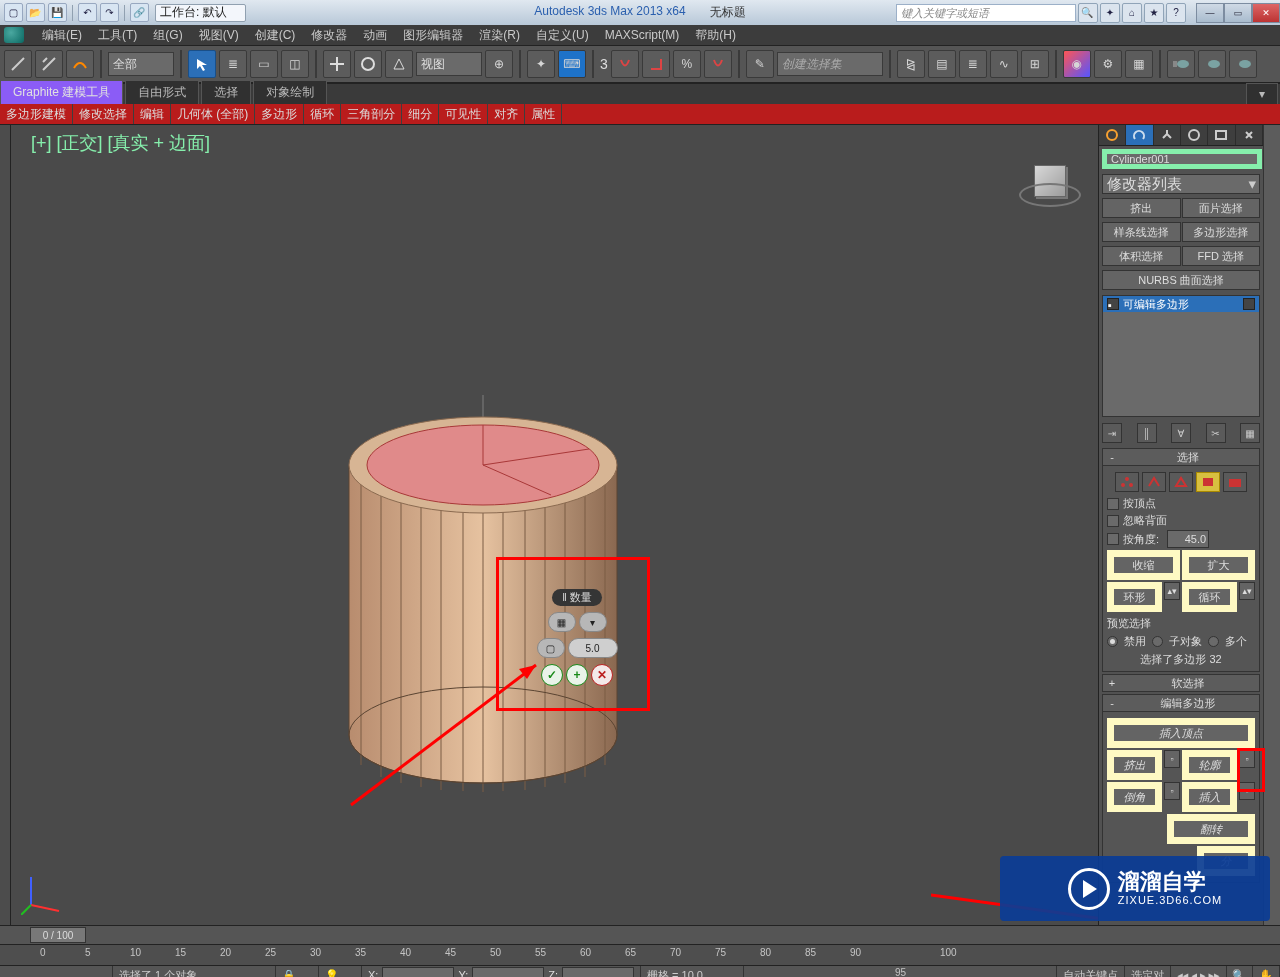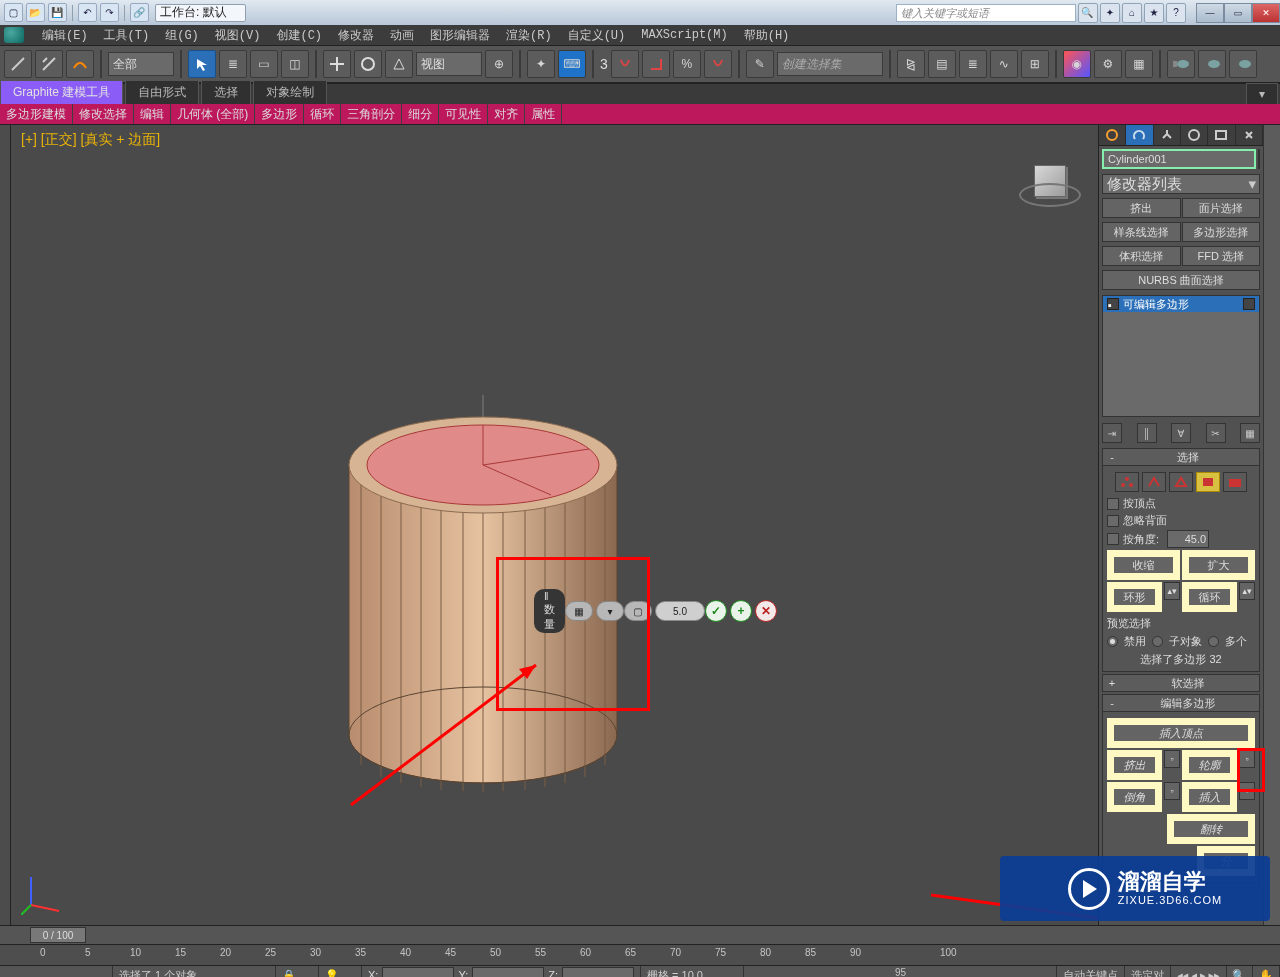--- a/index.html
+++ b/index.html
@@ -14,72 +14,72 @@
   .title-center .doc{color:#333;}
   .title-right{margin-left:auto;display:flex;align-items:center;gap:0;}
   .search{width:170px;height:16px;background:#fff;border:1px solid #9cb0c8;font-style:italic;color:#888;padding:0 4px;font-size:11px;line-height:16px;}
   .help-btn{width:18px;height:18px;margin-left:2px;background:#dbe4ee;border:1px solid #90a4b8;border-radius:2px;display:flex;align-items:center;justify-content:center;font-size:10px;color:#224;}
   .winbtns{display:flex;margin-left:10px;}
   .winbtn{width:26px;height:18px;background:linear-gradient(#cfd9e5,#a9bcce);border:1px solid #7c8ca0;display:flex;align-items:center;justify-content:center;color:#223;font-size:9px;}
   .winbtn.close{background:linear-gradient(#d66,#b33);color:#fff;}
   
   .menubar{height:20px;background:#3c3c3c;display:flex;align-items:center;padding-left:4px;gap:0;}
   .app-icon{width:20px;height:16px;margin-right:10px;background:radial-gradient(circle at 35% 35%,#4aa8a0,#0a6862);border-radius:3px;}
-  .menu-item{color:#cacaca;padding:0 8px;height:100%;display:flex;align-items:center;font-size:12px;font-family:Liberation Mono, monospace;}
+  .menu-item{color:#cacaca;padding:0 8px;height:100%;display:flex;align-items:center;font-size:12px;}
   
   .toolbar{height:36px;background:#555;border-top:1px solid #222;border-bottom:1px solid #222;display:flex;align-items:center;padding:0 4px;gap:3px;}
   .tbtn{width:26px;height:26px;background:#5c5c5c;border:1px solid #3a3a3a;border-radius:2px;display:flex;align-items:center;justify-content:center;color:#d6d6d6;font-size:12px;}
   .tbtn.active{background:#2b6fb8;border-color:#1a4f88;}
   .tbtn.checked{background:#1e72c8;}
   .tbtn svg{display:block;}
   .tcombo{height:22px;background:#6a6a6a;border:1px solid #3a3a3a;color:#dedede;font-size:12px;padding:0 14px 0 4px;display:flex;align-items:center;min-width:46px;}
   .tsep{width:2px;height:28px;background:#3a3a3a;margin:0 3px;}
   
   .ribbon-tabs{height:20px;background:#3a3a3a;border-top:1px solid #222;display:flex;align-items:flex-end;}
   .rtab{padding:3px 12px;font-size:12px;color:#b8b8b8;background:#303030;border:1px solid #555;border-bottom:none;margin-right:2px;}
   .rtab.active{background:#8b5cf6;color:#e0e0e0;}
-  .ribbon-panel{height:20px;background:#be185d;border-bottom:1px solid #222;display:flex;align-items:center;}
+  .ribbon-panel{height:20px;background:#b91c1c;border-bottom:1px solid #222;display:flex;align-items:center;}
   .rpitem{padding:0 6px;font-size:12px;border-right:1px solid #3e3e3e;height:100%;display:flex;align-items:center;color:#dcdcdc;}
   
   .central{display:flex;height:calc(100% - 25px - 20px - 36px - 20px - 20px - 18px - 20px - 18px);}
   .leftbar{width:10px;background:#4c4c4c;border-right:1px solid #222;}
   .viewport{flex:1;background:#4a4a4a;position:relative;overflow:hidden;}
-  .vlabel{position:absolute;top:6px;left:10px;font-size:14px;color:#eab308;}
+  .vlabel{position:absolute;top:6px;left:20px;font-size:18px;color:#86efac;}
   .cmdpanel{width:164px;background:#515151;border-left:1px solid #222;display:flex;flex-direction:column;}
   .scrollside{width:16px;background:#5c5c5c;border-left:1px solid #333;}
   
   .viewcube{position:absolute;top:24px;right:16px;width:64px;height:64px;display:flex;align-items:center;justify-content:center;}
   .viewcube .ring{width:58px;height:20px;border:2px solid #777;border-radius:50%;position:absolute;bottom:6px;}
   .viewcube .cube{width:30px;height:30px;background:linear-gradient(135deg,#d8d8d8,#9c9c9c);border:1px solid #666;transform:rotate(0deg);box-shadow:2px 2px 0 #777;}
   
   .tripod{position:absolute;left:10px;bottom:10px;width:44px;height:44px;}
   .tripod line{stroke-width:2;}
   
   .cyl-wrap{position:absolute;left:320px;top:270px;width:300px;height:420px;}
   
-  .caddy{position:absolute;left:523px;top:464px;width:86px;display:flex;flex-direction:row;align-items:center;}
+  .caddy{position:absolute;left:523px;top:464px;width:86px;display:flex;flex-direction:column;align-items:center;gap:6px;}
   .caddy .hdr{background:#353535;color:#ddd;border-radius:10px;padding:1px 10px;font-size:11px;}
   .caddy .row{display:flex;gap:3px;}
   .caddy .pill{background:#b7b7b7;border:1px solid #888;border-radius:10px;height:18px;min-width:18px;display:flex;align-items:center;justify-content:center;color:#222;font-size:10px;padding:0 4px;}
   .caddy .val{min-width:40px;background:#cfcfcf;}
   .caddy .circ{width:20px;height:20px;border-radius:50%;border:1.5px solid;display:flex;align-items:center;justify-content:center;font-size:12px;font-weight:bold;}
   .caddy .ok{border-color:#1a8a1a;color:#1a8a1a;background:#e9f3e9;}
   .caddy .plus{border-color:#1a8a1a;color:#1a8a1a;background:#e9f3e9;}
   .caddy .no{border-color:#b22;color:#b22;background:#f3e9e9;}
   
   .redbox{position:absolute;border:3px solid #f00;}
   .redarrow line{stroke:#f00;stroke-width:3;}
   .redarrow polygon{fill:#f00;}
   
   .cp-tabrow{height:20px;background:#3e3e3e;display:flex;border-bottom:1px solid #222;}
   .cptab{flex:1;display:flex;align-items:center;justify-content:center;border-right:1px solid #2c2c2c;}
   .cptab.active{background:#2b6fb8;}
   .cptab svg{display:block;}
   .cp-name{height:20px;display:flex;margin:3px;}
-  .cp-name input{flex:1;background:#6a6a6a;border:2px solid #86efac;color:#ddd;font-size:11px;padding:0 4px;}
+  .cp-name input{flex:1;background:#6a6a6a;border:5px solid #86efac;color:#ddd;font-size:11px;padding:0 4px;}
   .cp-name .color{width:18px;background:#e8c070;border:1px solid #333;margin-left:2px;}
   .cp-combo{margin:2px 3px;height:18px;background:#6a6a6a;border:1px solid #333;color:#ddd;font-size:15px;padding:0 4px;display:flex;align-items:center;position:relative;}
   .cp-combo::after{content:"▾";position:absolute;right:3px;color:#ccc;}
   .cp-btnrow{display:flex;margin:2px 3px;gap:1px;}
   .cp-btn{flex:1;height:18px;background:#646464;border:1px solid #333;display:flex;align-items:center;justify-content:center;font-size:11px;color:#ddd;}
   .cp-stack{margin:3px;height:120px;background:#6a6a6a;border:1px solid #333;}
   .cp-stack .hitem{height:16px;background:#2b6fb8;color:#fff;font-size:11px;display:flex;align-items:center;padding:0 4px;gap:4px;}
   .cp-stack .hitem .sq{width:10px;height:10px;background:#444;border:1px solid #222;}
   .cp-iconrow{height:20px;margin:3px;display:flex;justify-content:space-between;align-items:center;}
   .cp-iconrow .ic{width:18px;height:18px;background:#5a5a5a;border:1px solid #333;display:flex;align-items:center;justify-content:center;font-size:10px;color:#ccc;}
@@ -127,20 +127,24 @@
     <div class="qat-btn">▢</div>
     <div class="qat-btn">📂</div>
     <div class="qat-btn">💾</div>
     <div class="qat-sep"></div>
     <div class="qat-btn">↶</div>
     <div class="qat-btn">↷</div>
     <div class="qat-sep"></div>
     <div class="qat-btn">🔗</div>
   </div>
   <div class="workspace">工作台: 默认</div>
+  <div class="title-center">
+    <span class="app">Autodesk 3ds Max  2013 x64</span>
+    <span class="doc">无标题</span>
+  </div>
   <div class="title-right">
     <div class="search">键入关键字或短语</div>
     <div class="help-btn">🔍</div>
     <div class="help-btn">✦</div>
     <div class="help-btn">⌂</div>
     <div class="help-btn">★</div>
     <div class="help-btn">?</div>
     <div class="winbtns">
       <div class="winbtn">—</div>
       <div class="winbtn">▭</div>

